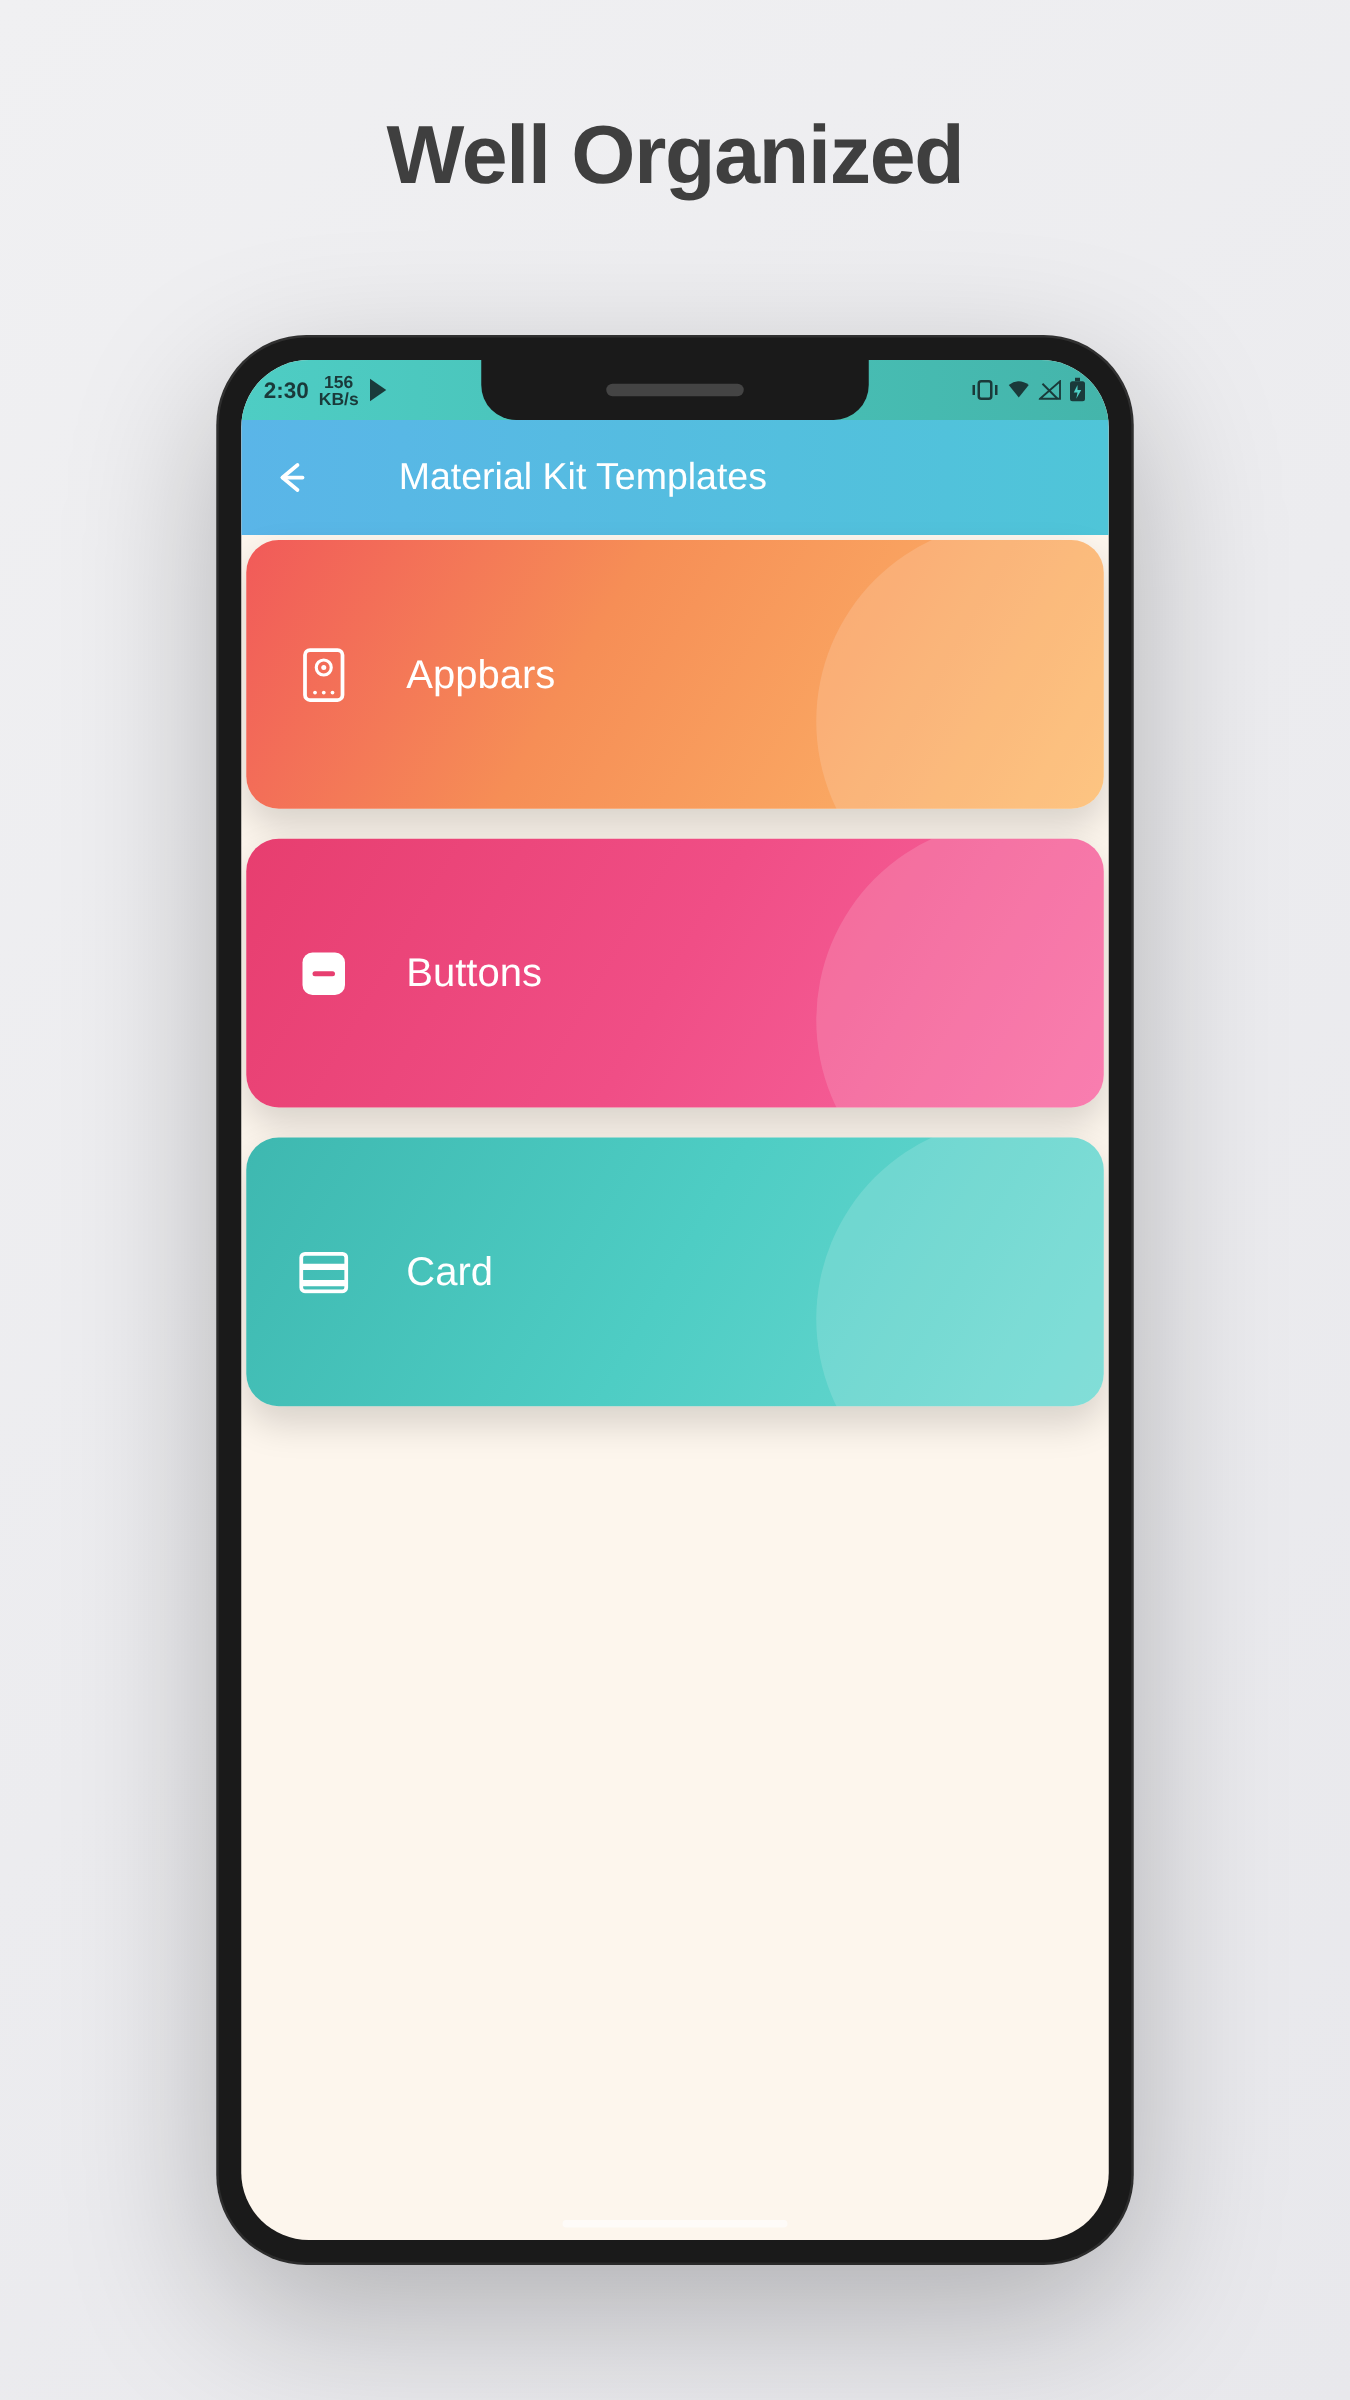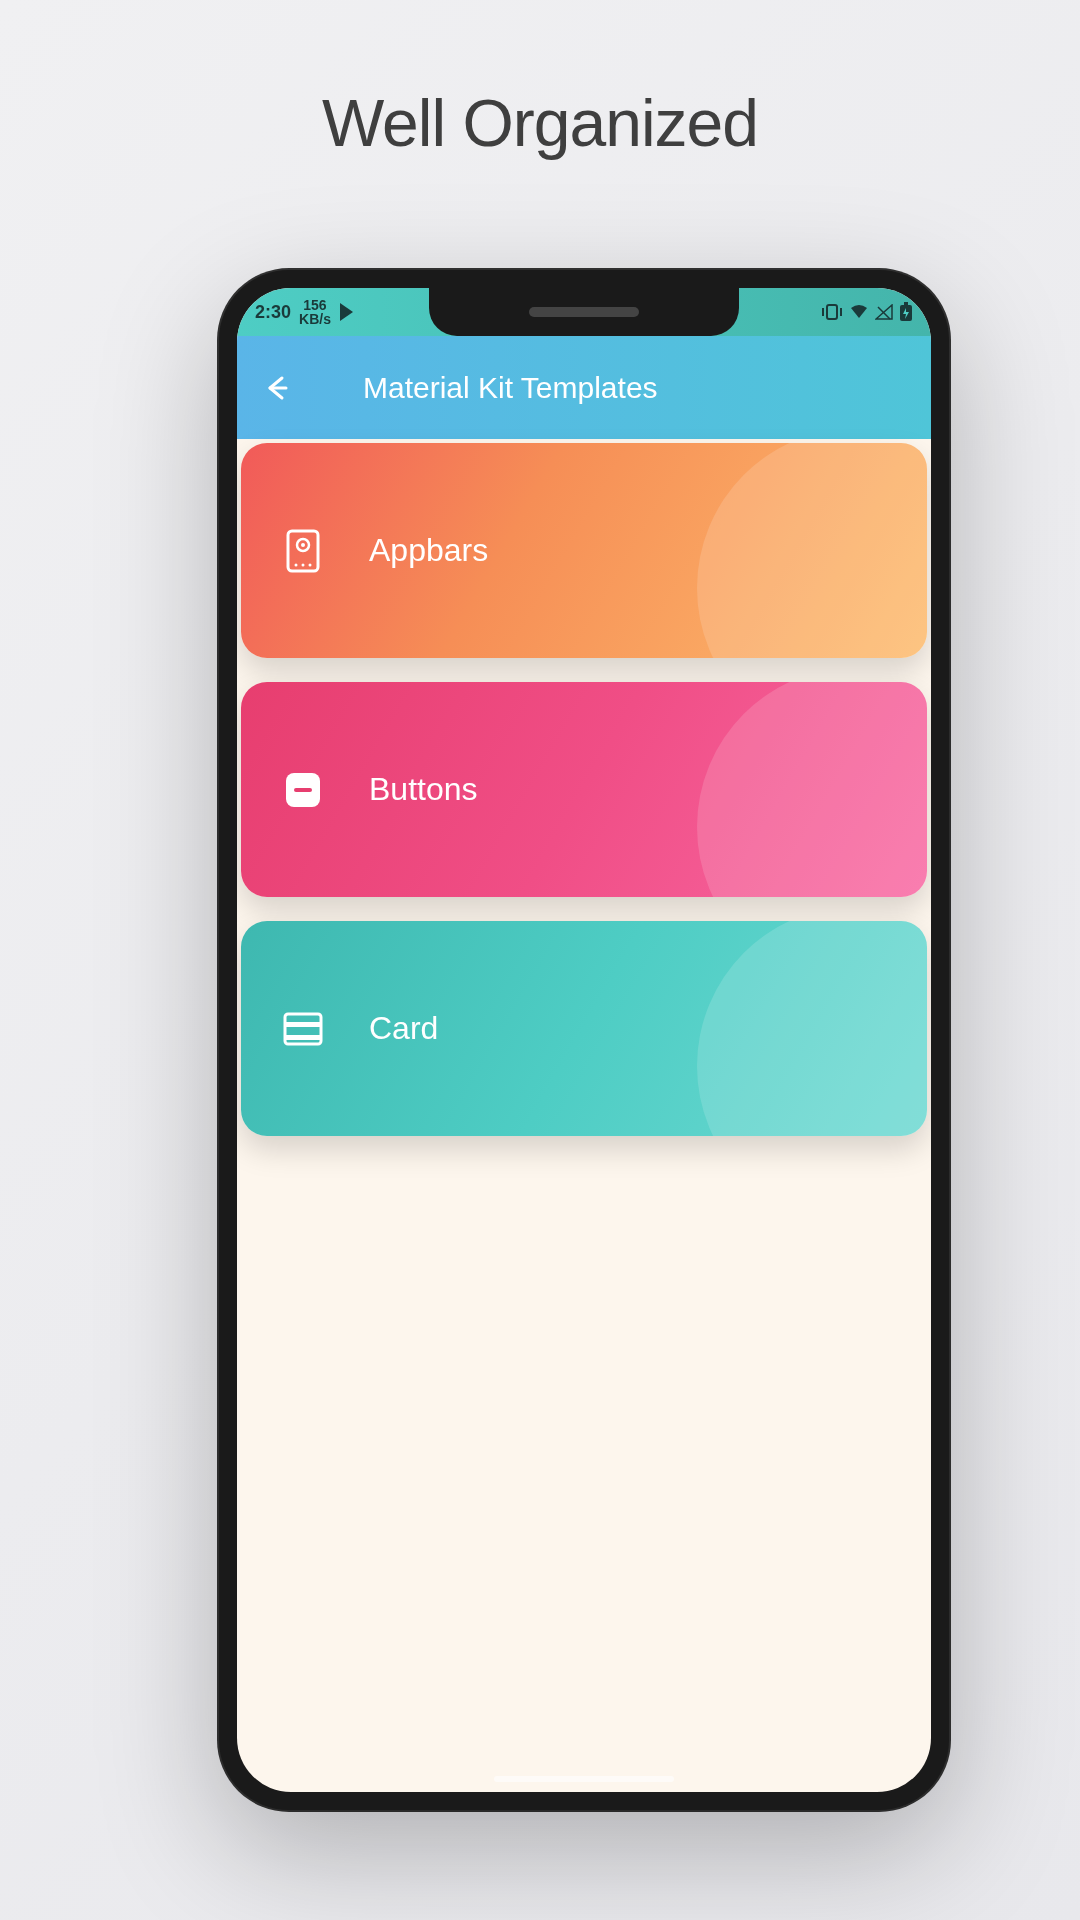--- a/index.html
+++ b/index.html
@@ -7,37 +7,36 @@
     width: 1080px;
     height: 1920px;
     background: linear-gradient(135deg, #f0f0f2 0%, #e8e8ec 100%);
     font-family: -apple-system, BlinkMacSystemFont, "Segoe UI", sans-serif;
     overflow: hidden;
     position: relative;
   }
   .page-title {
     text-align: center;
     font-size: 66px;
-    font-weight: 400;
+    font-weight: 700;
     color: #3f3f3f;
     margin-top: 85px;
     letter-spacing: -1px;
   }
   .phone-frame {
     position: absolute;
     top: 270px;
     left: 50%;
     transform: translateX(-50%);
     width: 730px;
     height: 1540px;
     background: #1a1a1a;
     border-radius: 70px;
     padding: 18px;
     box-shadow: 0 40px 120px rgba(0,0,0,0.25), 0 0 0 2px #333;
-    margin-left: 44px;
   }
   .phone-screen {
     width: 100%;
     height: 100%;
     background: #fdf6ed;
     border-radius: 54px;
     overflow: hidden;
     position: relative;
   }
   .notch {
@@ -70,21 +69,21 @@
     justify-content: space-between;
     padding: 0 18px;
     font-size: 18px;
     color: #1a3a3a;
     font-weight: 600;
   }
   .status-left { display: flex; align-items: center; gap: 8px; }
   .status-right { display: flex; align-items: center; gap: 6px; }
   .kbs { font-size: 14px; line-height: 1; text-align: center; }
   .appbar {
-    height: 103px;
+    height: 92px;
     background: linear-gradient(90deg, #5ab5e8 0%, #4fc5d8 100%);
     display: flex;
     align-items: center;
     padding: 0 22px;
     gap: 32px;
   }
   .appbar-title {
     color: #fff;
     font-size: 30px;
     font-weight: 500;

